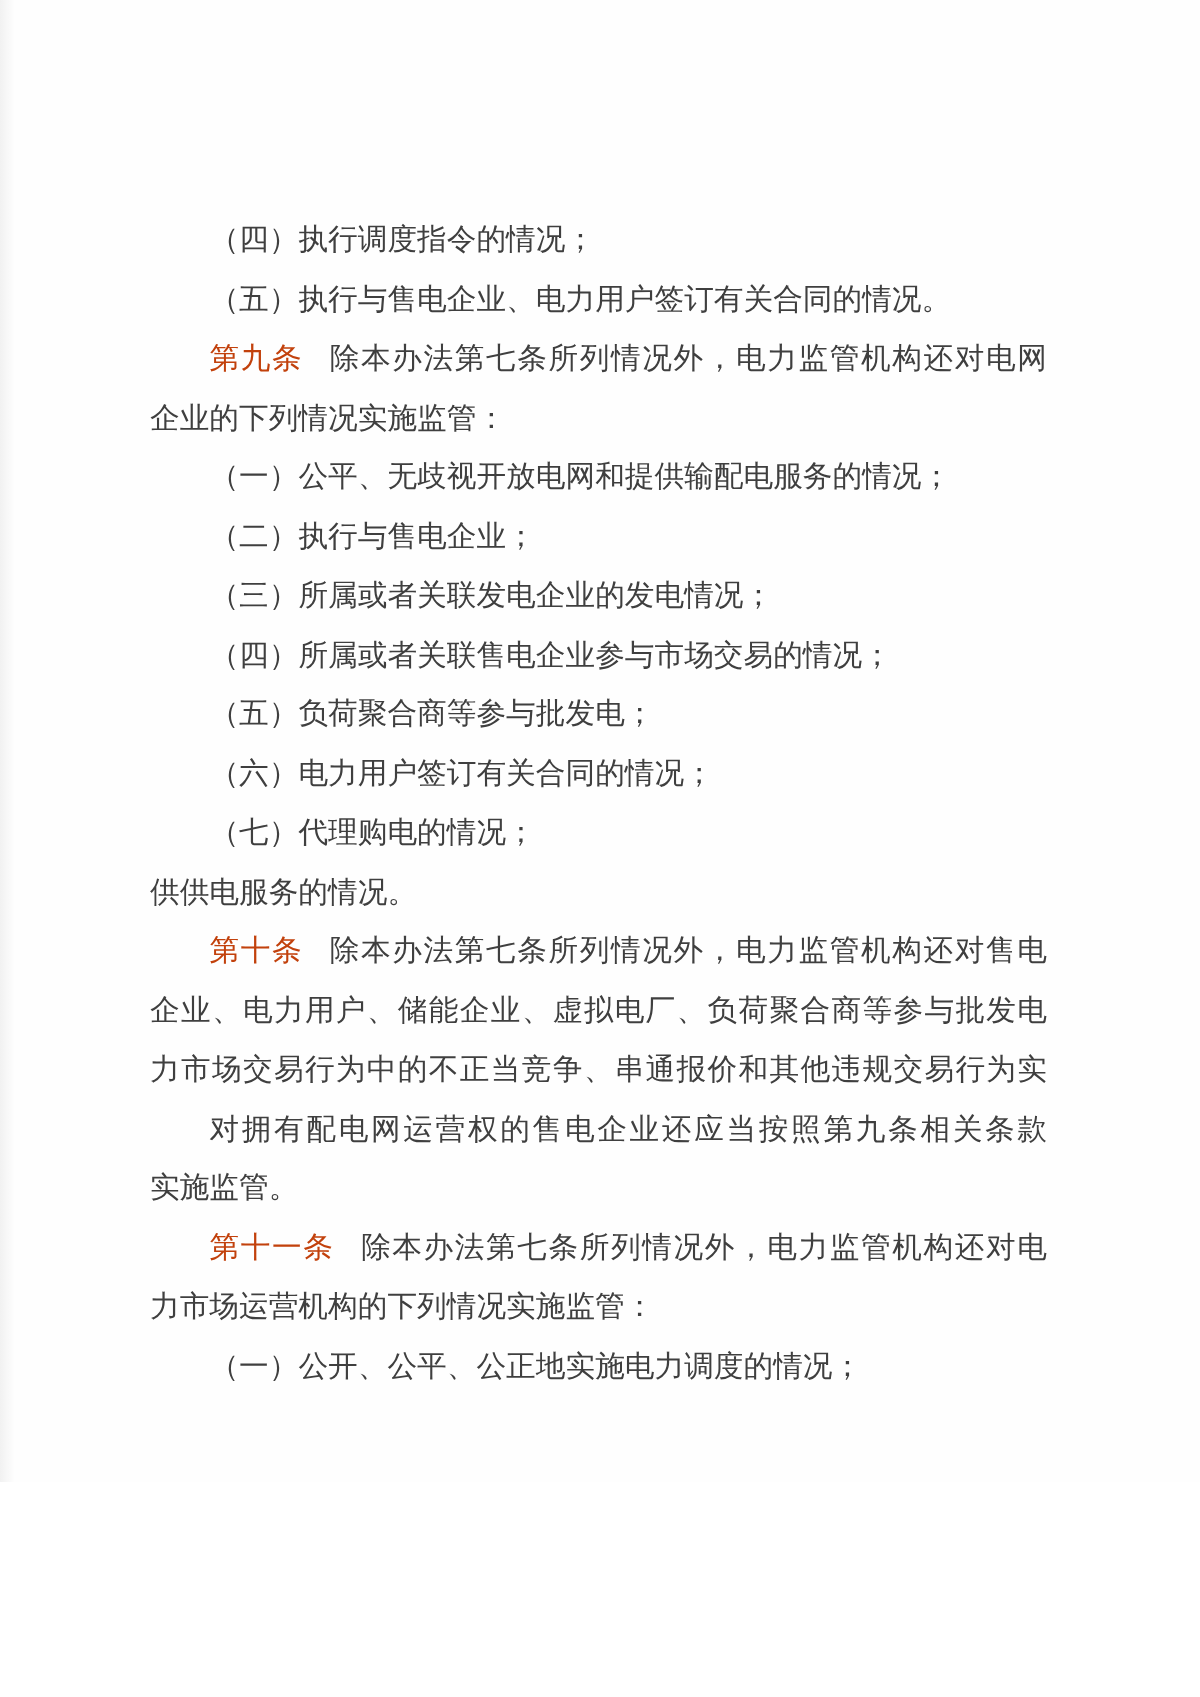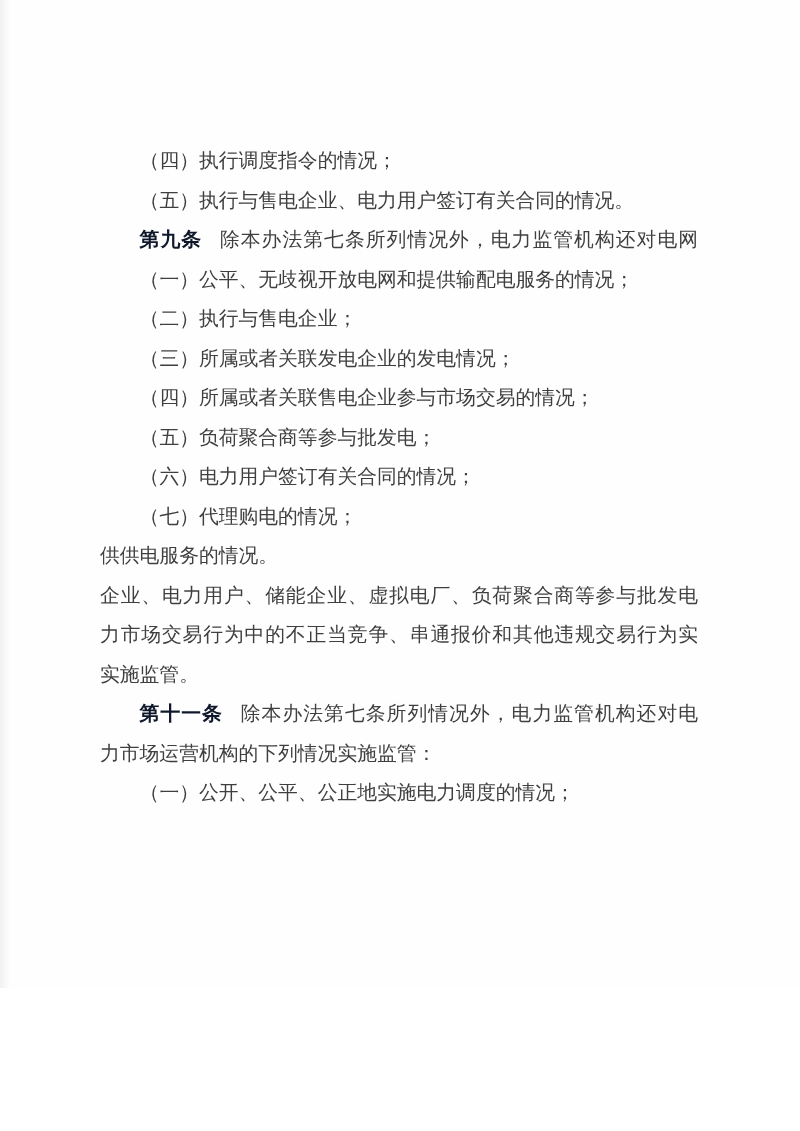--- a/index.html
+++ b/index.html
@@ -45,41 +45,42 @@
   
   .line.fill {
     white-space: normal;
     text-align: justify;
     text-align-last: justify;
   }
   .line.indent {
     text-indent: 2em;
   }
   .term {
-    font-weight: bold;
-    color: #0f172a;
+    font-weight: normal;
+    color: #c2410c;
     margin-right: 0.9em;
   }
 </style>
 </head>
 <body>
 
 <div class="page">
   <div class="doc">
 
     <p>
       <span class="line indent">（四）执行调度指令的情况；</span>
     </p>
 
     <p>
       <span class="line indent">（五）执行与售电企业、电力用户签订有关合同的情况。</span>
     </p>
 
     <p>
       <span class="line fill indent"><b class="term">第九条</b><span>除本办法第七条所列情况外，电力监管机构还对电网</span></span>
+      <span class="line">企业的下列情况实施监管：</span>
     </p>
 
     <p>
       <span class="line indent">（一）公平、无歧视开放电网和提供输配电服务的情况；</span>
     </p>
 
     <p>
       <span class="line indent">（二）执行与售电企业；</span>
     </p>
 
@@ -101,25 +102,27 @@
 
     <p>
       <span class="line indent">（七）代理购电的情况；</span>
     </p>
 
     <p>
       <span class="line">供供电服务的情况。</span>
     </p>
 
     <p>
+      <span class="line fill indent"><b class="term">第十条</b><span>除本办法第七条所列情况外，电力监管机构还对售电</span></span>
       <span class="line fill">企业、电力用户、储能企业、虚拟电厂、负荷聚合商等参与批发电</span>
       <span class="line fill">力市场交易行为中的不正当竞争、串通报价和其他违规交易行为实</span>
     </p>
 
     <p>
+      <span class="line fill indent">对拥有配电网运营权的售电企业还应当按照第九条相关条款</span>
       <span class="line">实施监管。</span>
     </p>
 
     <p>
       <span class="line fill indent"><b class="term">第十一条</b><span>除本办法第七条所列情况外，电力监管机构还对电</span></span>
       <span class="line">力市场运营机构的下列情况实施监管：</span>
     </p>
 
     <p>
       <span class="line indent">（一）公开、公平、公正地实施电力调度的情况；</span>

